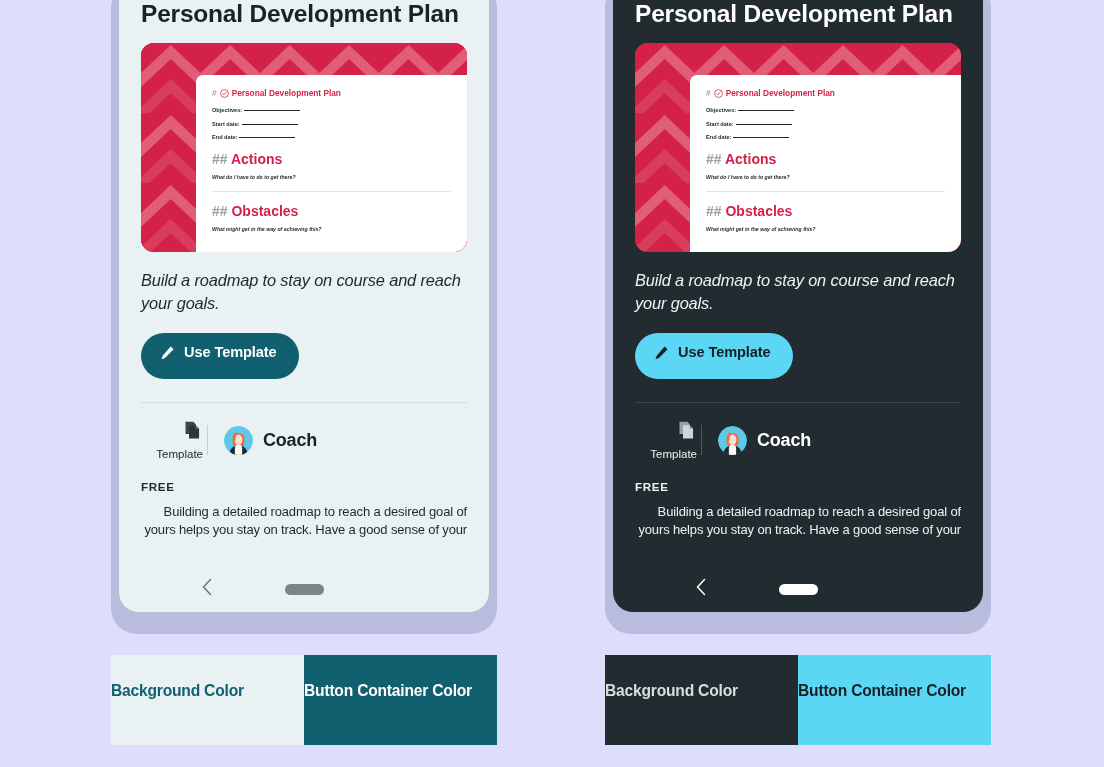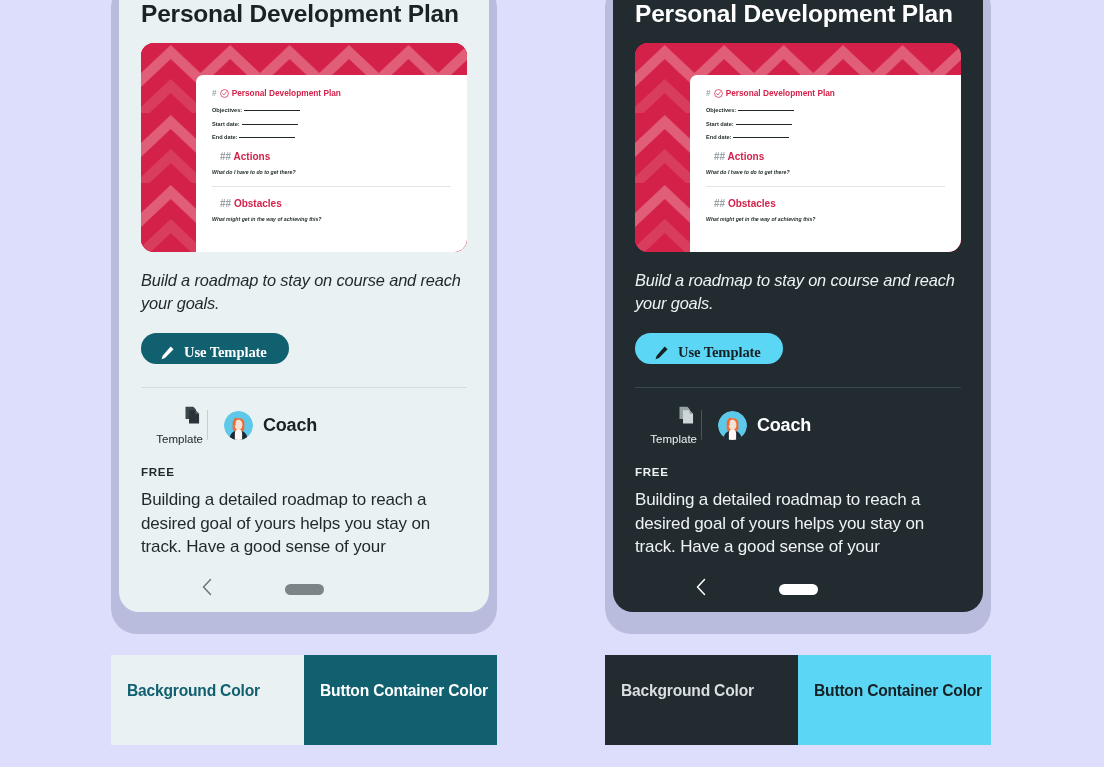--- a/index.html
+++ b/index.html
@@ -104,24 +104,24 @@
     white-space: nowrap;
   }
   .doc-field .blank {
     display: inline-block;
     border-bottom: 1px solid #1e2628;
     width: 56px;
     margin-left: 2px;
     vertical-align: 1px;
   }
   .doc-h2 {
-    font-size: 10px;
+    font-size: 14px;
     font-weight: 700;
     color: #d4214a;
-    margin: 11px 0 7px 8px;
+    margin: 11px 0 7px 0;
     white-space: nowrap;
   }
   .doc-note {
     font-size: 5.2px;
     font-style: italic;
     font-weight: 600;
     color: #1e2628;
     white-space: nowrap;
   }
   .doc-rule {
@@ -143,22 +143,22 @@
   .dark  .subtitle { color: #eef2f3; }
 
   
   .btn-row { flex: none; margin: 19px 0 0 0; }
   .use-template-btn {
     display: inline-flex;
     align-items: center;
     gap: 9px;
     border: none;
     border-radius: 999px;
-    padding: 11px 22px 3px 19px;
-    font-family: Liberation Serif, serif;
+    padding: 11px 22px 19px 19px;
+    font-family: Liberation Sans, sans-serif;
     font-size: 14.6px;
     font-weight: 700;
     letter-spacing: -0.1px;
     cursor: pointer;
   }
   .light .use-template-btn { background: #106070; color: #ffffff; }
   .dark  .use-template-btn { background: #5bd6f5; color: #152024; }
   .use-template-btn svg { display: block; }
 
   
@@ -201,25 +201,26 @@
     font-size: 11.6px;
     font-weight: 700;
     letter-spacing: 0.7px;
     margin: 19px 0 0 0;
   }
   .light .price-badge { color: #1f282b; }
   .dark  .price-badge { color: #eef2f3; }
 
   .body-text {
     flex: 1;
-    font-size: 17px;
+    font-size: 13px;
     line-height: 1.38;
     margin: 10px 0 0 0;
     letter-spacing: -0.15px;
     overflow: hidden;
+    text-align: right;
   }
   .light .body-text { color: #1f282b; }
   .dark  .body-text { color: #eef2f3; }
 
   
   .navbar {
     flex: none;
     height: 46px;
     display: flex;
     align-items: center;
@@ -238,21 +239,21 @@
   .light .nav-pill { background: #7d8487; }
   .dark  .nav-pill { background: #ffffff; }
 
   
   .swatches { position: absolute; top: 655px; display: flex; }
   .swatches.light { left: 111px; }
   .swatches.dark  { left: 605px; }
   .swatch {
     width: 193px;
     height: 90px;
-    padding: 26px 0 0 16px;
+    padding: 26px 0 0 0;
     font-size: 15.6px;
     font-weight: 700;
     line-height: 1.33;
     letter-spacing: -0.2px;
   }
   .sw-light-bg  { background: #e9f1f2; color: #106070; }
   .sw-light-btn { background: #106070; color: #ffffff; }
   .sw-dark-bg   { background: #212b30; color: #d9dee0; }
   .sw-dark-btn  { background: #5bd6f5; color: #152024; }
 </style>

